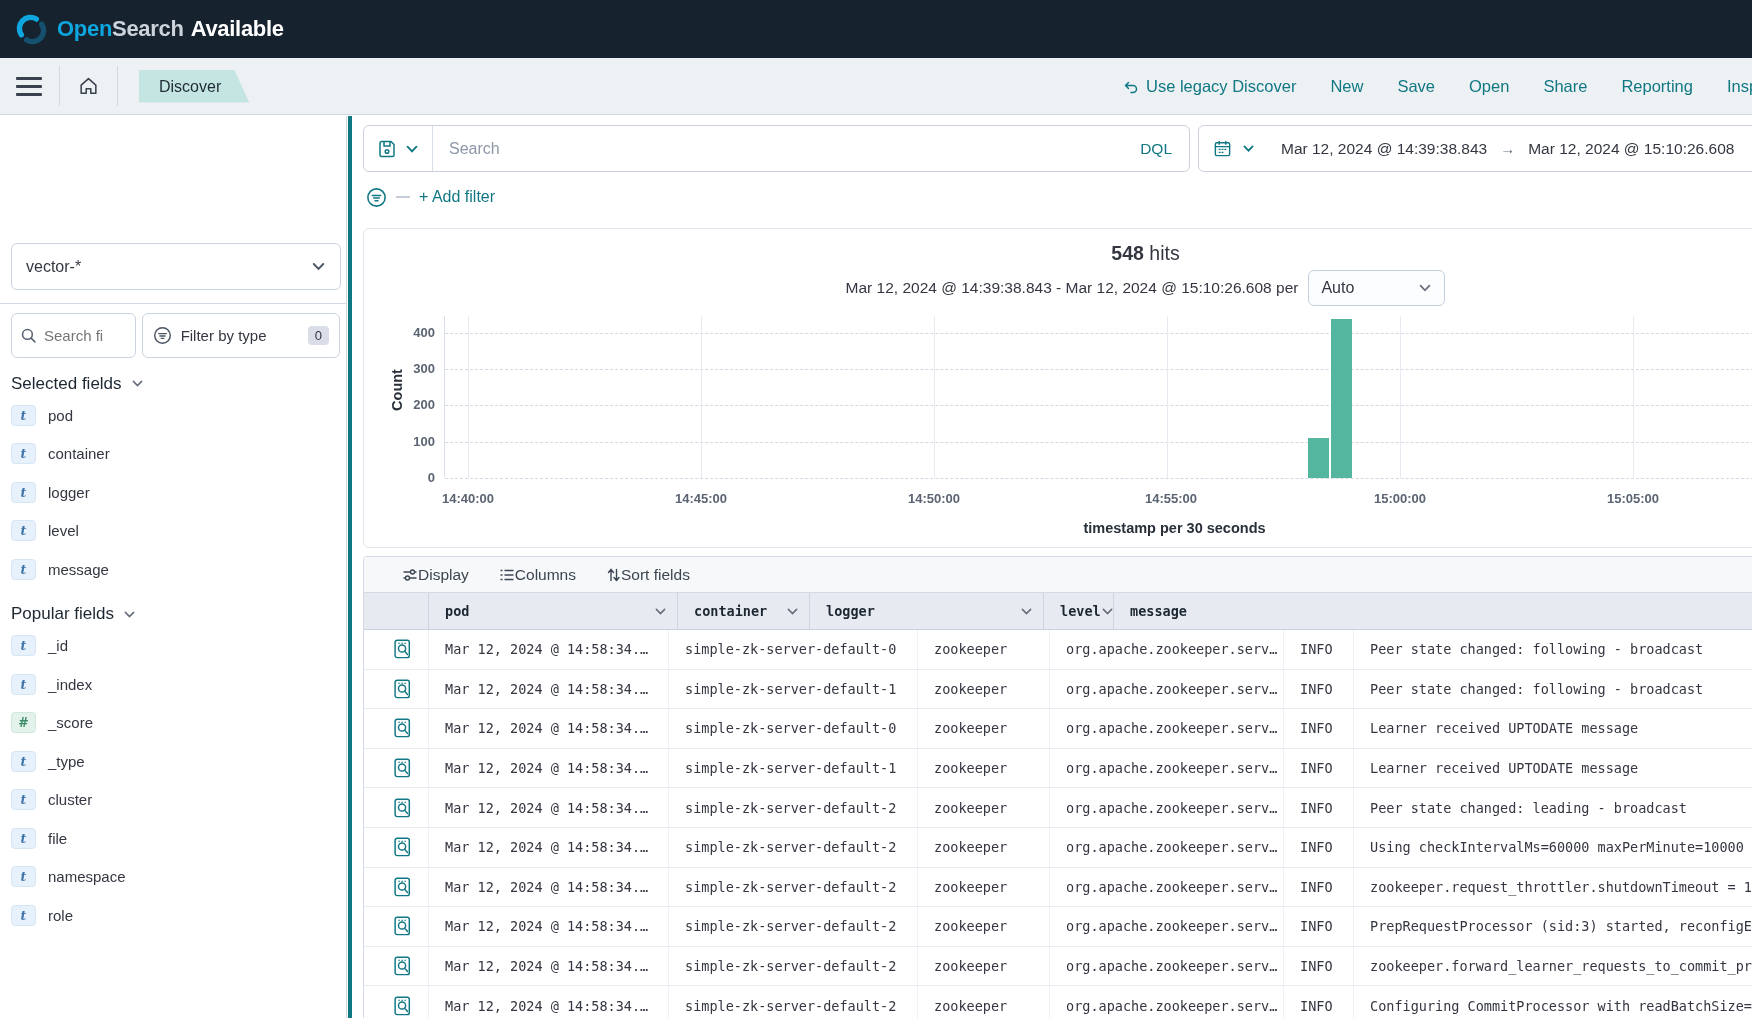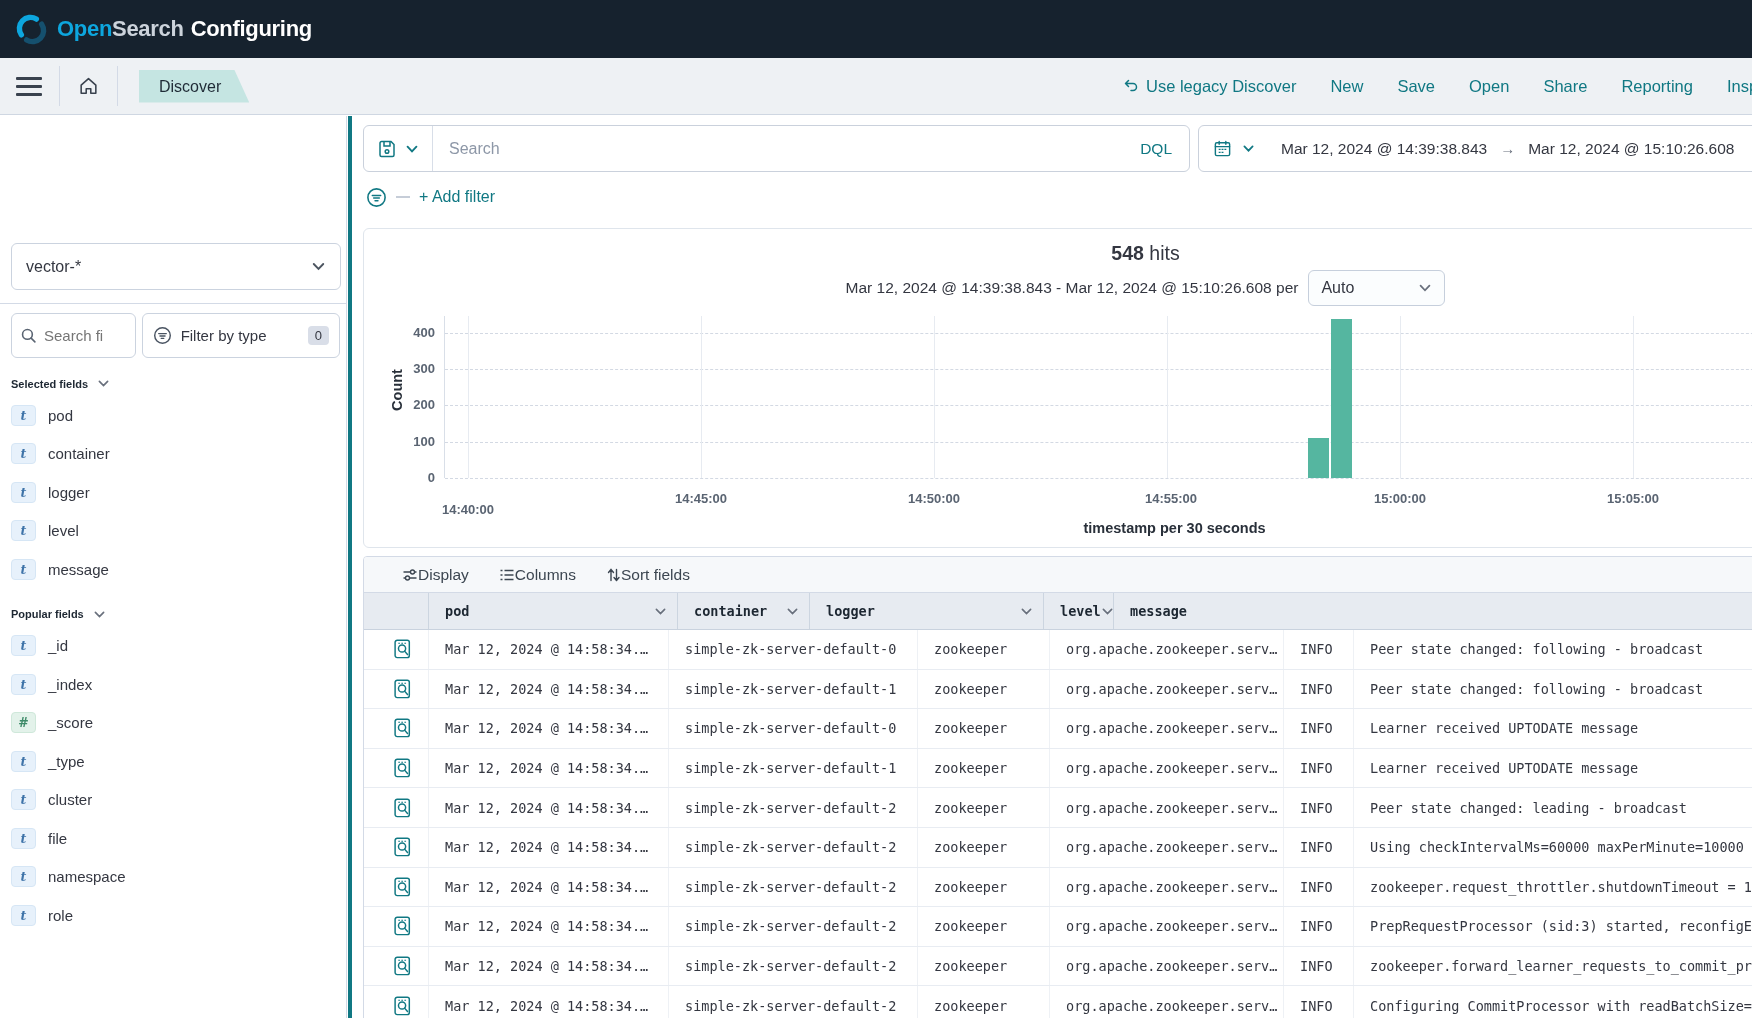--- a/index.html
+++ b/index.html
@@ -17,21 +17,21 @@
   .navbar { height:57px; background:#eef1f4; border-bottom:1px solid #cfd7e2;
     display:flex; align-items:center; padding:0 16px; position:relative; }
   .burger { width:26px; display:flex; flex-direction:column; gap:5px; cursor:pointer; }
   .burger div { height:3px; background:#39424e; border-radius:1px; }
   .nav-sep { width:1px; height:40px; background:#d3dae6; margin:0 17px; }
   .discover-badge { margin-left:4px; height:33px; line-height:33px; background:#c5e5e2;
     color:#1f2b36; font-size:16px; padding:0 28px 0 20px;
     clip-path:polygon(0 0, calc(100% - 15px) 0, 100% 100%, 0 100%); }
   .nav-actions { position:absolute; left:1123px; top:0; height:57px;
     display:flex; align-items:center; gap:34px; white-space:nowrap; }
-  .nav-action { color:#107883; font-size:16.5px; cursor:pointer; display:flex; gap:7px; }
+  .nav-action { color:#107883; font-size:16.5px; cursor:pointer; display:flex; align-items:center; gap:7px; }
 
   
   .sidebar { position:absolute; left:0; top:116px; width:347px; height:902px;
     background:#fff; border-right:1px solid #d3dae6; }
   .teal-line { position:absolute; left:348px; top:116px; width:4px; height:902px; background:#107883; }
   .main { position:absolute; left:353px; top:116px; width:1572px; height:902px; padding:9px 0 0 10px; }
 
   
   .vec-box { margin:127px 6px 0 11px; width:330px; height:47px; border:1px solid #cbd3df;
     border-radius:6px; display:flex; align-items:center; padding:0 14px; font-size:16px; background:#fff; }
@@ -41,21 +41,21 @@
   .f-search { width:125px; height:45px; border:1px solid #cbd3df; border-radius:6px;
     display:flex; align-items:center; padding:0 8px; gap:7px; overflow:hidden; background:#fff; }
   .f-search input { border:0; outline:0; width:70px; font-size:15px; color:#343741;
     font-family:"Liberation Sans",sans-serif; background:transparent; }
   .f-filter { width:199px; height:45px; border:1px solid #cbd3df; border-radius:6px; background:#fff;
     display:flex; align-items:center; padding:0 10px; gap:9px; font-size:15px; color:#343741; cursor:pointer; }
   .f-filter .cnt { margin-left:auto; background:#d9dee8; border-radius:4px; font-size:13px;
     padding:2px 7px; color:#343741; }
   .sections { padding-left:11px; }
   .sec-title { margin-top:13px; height:25px; display:flex; align-items:center; gap:9px;
-    font-size:11px; font-weight:700; color:#1d2732; }
+    font-size:17px; font-weight:400; color:#1d2732; }
   .field-item { height:38.5px; display:flex; align-items:center; gap:12px; cursor:pointer; }
   .field-item .flabel { font-size:15px; color:#343741; }
   .fbadge { width:25px; height:21px; border-radius:4px; display:inline-flex;
     align-items:center; justify-content:center; flex:none; }
   .fb-t { background:#e7f1fb; border:1px solid #d6e6f5; }
   .fb-t i, .fb-n i { font-family:"DejaVu Serif", serif; font-style:italic; font-weight:bold; font-size:12.5px; }
   .fb-t i { color:#3e73a8; }
   .fb-n { background:#e3f2ea; border:1px solid #cfe8da; }
   .fb-n i { color:#3d8a68; }
   .fb-d { background:#f1ecda; border:1px solid #e3dcc0; }
@@ -126,21 +126,21 @@
 </head>
 <body>
 
 <div class="topbar">
   <span style="display:inline-flex;">
     <svg width="31" height="31" viewBox="0 0 32 32">
       <path d="M5.5 21.5 A11.5 11.5 0 0 1 21 5.2" fill="none" stroke="#0da6de" stroke-width="5.6" stroke-linecap="round"></path>
       <path d="M26.5 10.5 A11.5 11.5 0 0 1 11 26.8" fill="none" stroke="#15506e" stroke-width="5.6" stroke-linecap="round"></path>
     </svg>
   </span>
-  <span class="brand"><span class="b-open">Open</span><span class="b-search">Search</span><span class="b-dash">Configuring</span></span>
+  <span class="brand"><span class="b-open">Open</span><span class="b-search">Search</span><span class="b-dash">Available</span></span>
 </div>
 
 <div class="navbar">
   <div class="burger">
       <div></div>
       <div></div>
       <div></div>
     </div>
   <div class="nav-sep"></div>
   <span style="display:inline-flex;cursor:pointer;">
@@ -386,21 +386,21 @@
         <div class="ylab" style="top: 154px;">0</div>
         <div class="hgrid" style="top: 125.7px;"></div>
         <div class="ylab" style="top: 117.7px;">100</div>
         <div class="hgrid" style="top: 89.4px;"></div>
         <div class="ylab" style="top: 81.4px;">200</div>
         <div class="hgrid" style="top: 53.1px;"></div>
         <div class="ylab" style="top: 45.1px;">300</div>
         <div class="hgrid" style="top: 16.8px;"></div>
         <div class="ylab" style="top: 8.8px;">400</div>
         <div class="vgrid" style="left: 23px;"></div>
-        <div class="xlab" style="left: 23px; margin-top: 11px;">14:40:00</div>
+        <div class="xlab" style="left: 23px;">14:40:00</div>
         <div class="vgrid" style="left: 256px;"></div>
         <div class="xlab" style="left: 256px;">14:45:00</div>
         <div class="vgrid" style="left: 489px;"></div>
         <div class="xlab" style="left: 489px;">14:50:00</div>
         <div class="vgrid" style="left: 722px;"></div>
         <div class="xlab" style="left: 726px;">14:55:00</div>
         <div class="vgrid" style="left: 955px;"></div>
         <div class="xlab" style="left: 955px;">15:00:00</div>
         <div class="vgrid" style="left: 1188px;"></div>
         <div class="xlab" style="left: 1188px;">15:05:00</div>

